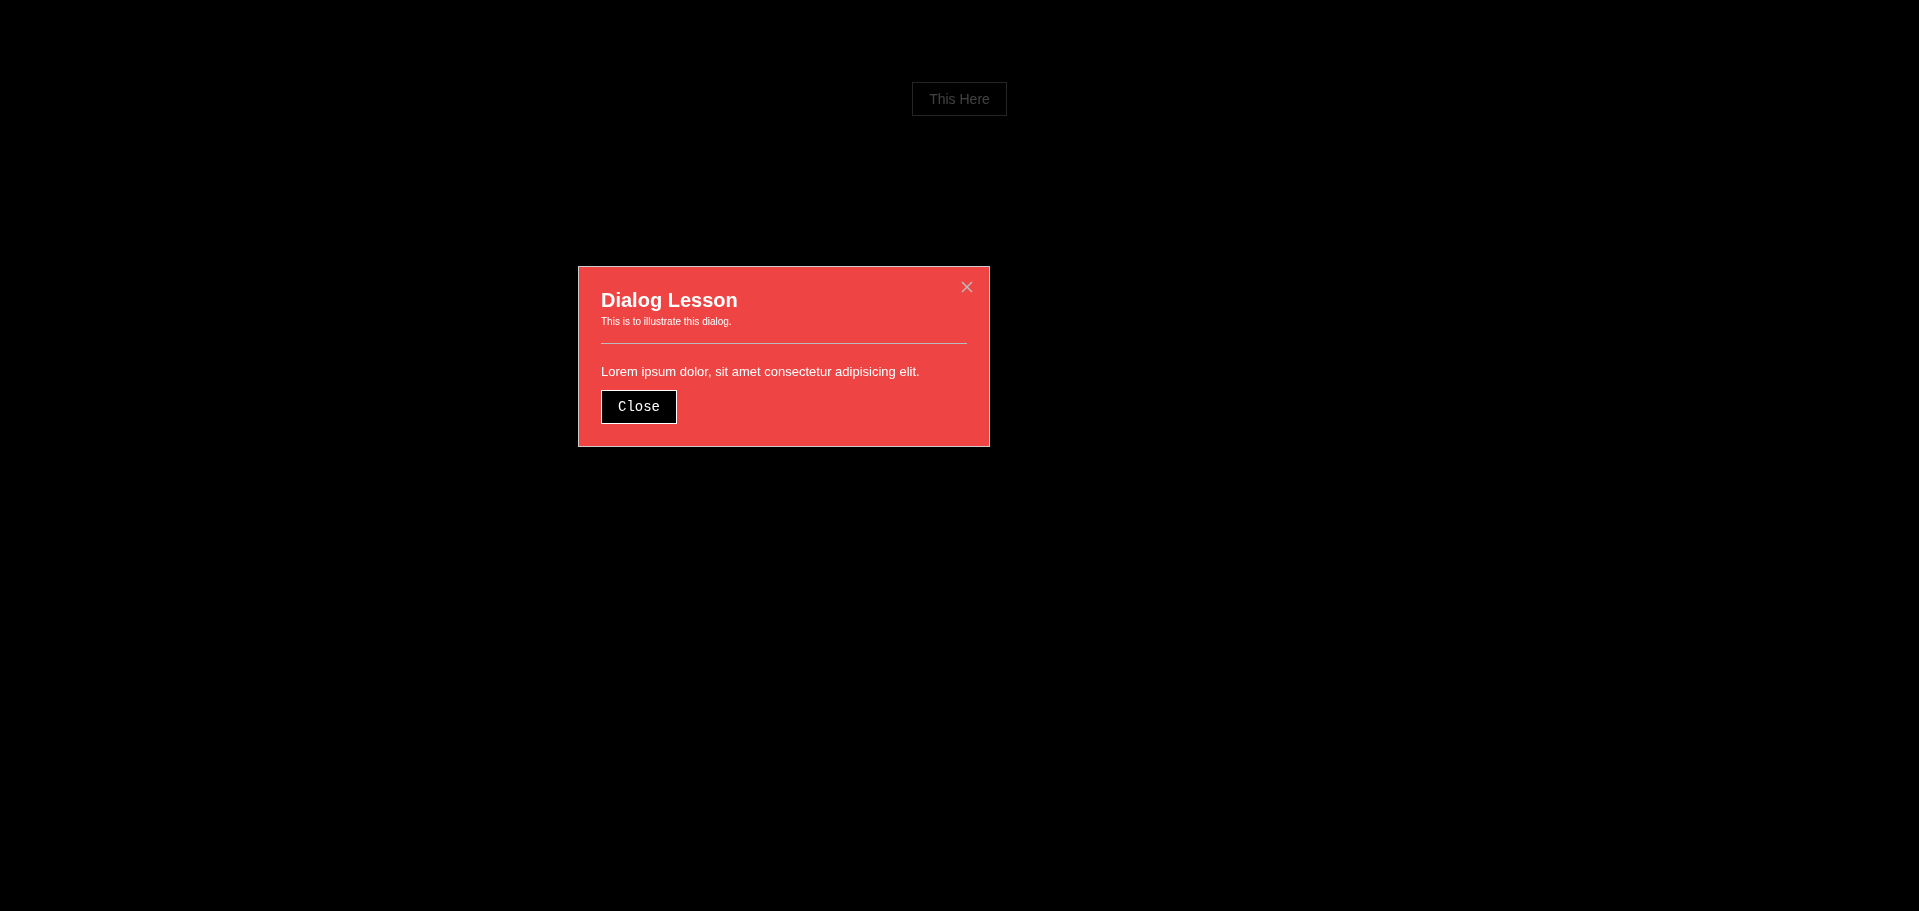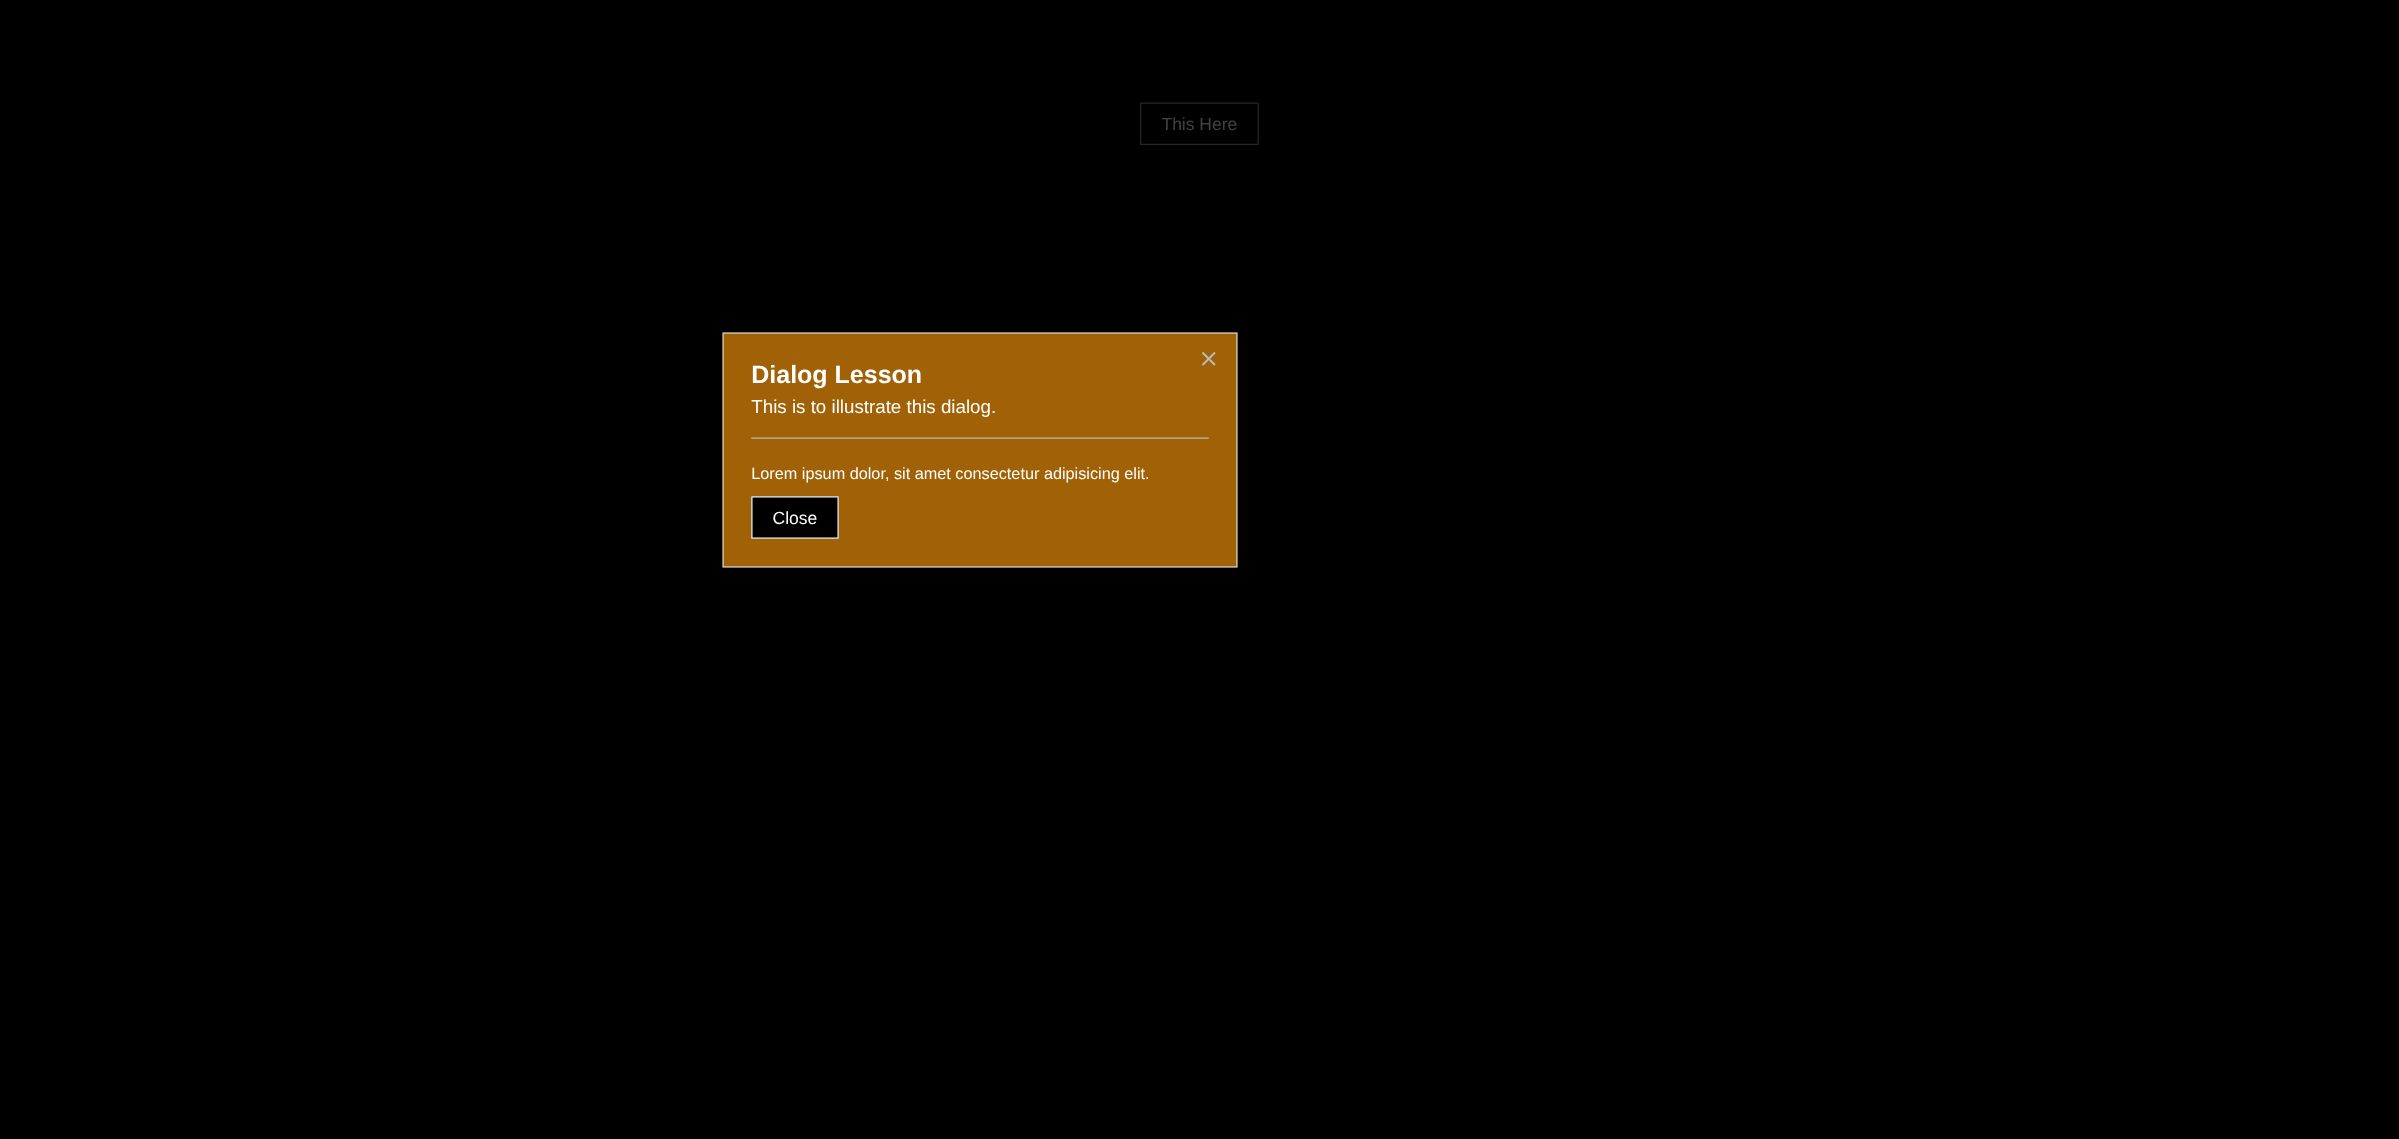--- a/index.html
+++ b/index.html
@@ -44,21 +44,21 @@
       font-size: 14px;
       font-family: inherit;
       cursor: pointer;
     }
 
     .dialog {
       position: absolute;
       left: 578px;
       top: 266px;
       width: 412px;
-      background-color: #a16207;
+      background-color: #ef4444;
       border: 1px solid #cccccc;
       padding: 20px 22px 22px 22px;
       z-index: 10;
     }
 
     .dialog-close-icon {
       position: absolute;
       top: 12px;
       right: 14px;
       width: 16px;
@@ -77,21 +77,21 @@
     }
 
     .dialog-title {
       font-size: 20px;
       font-weight: bold;
       line-height: 1.3;
       margin-bottom: 2px;
     }
 
     .dialog-subtitle {
-      font-size: 15px;
+      font-size: 10px;
       line-height: 1.4;
       margin-bottom: 14px;
     }
 
     .dialog-divider {
       border: none;
       border-top: 1px solid #bbbbbb;
       margin-bottom: 18px;
     }
 
@@ -100,21 +100,21 @@
       line-height: 1.55;
       margin-bottom: 8px;
     }
 
     .dialog-close-button {
       background-color: #000000;
       color: #ffffff;
       border: 1px solid #ffffff;
       padding: 8px 16px;
       font-size: 14px;
-      font-family: Liberation Sans, sans-serif;
+      font-family: Liberation Mono, monospace;
       cursor: pointer;
     }
   </style>
 </head>
 <body>
 
 <div class="trigger-wrapper">
   <button class="trigger-button">This Here</button>
 </div>
 

